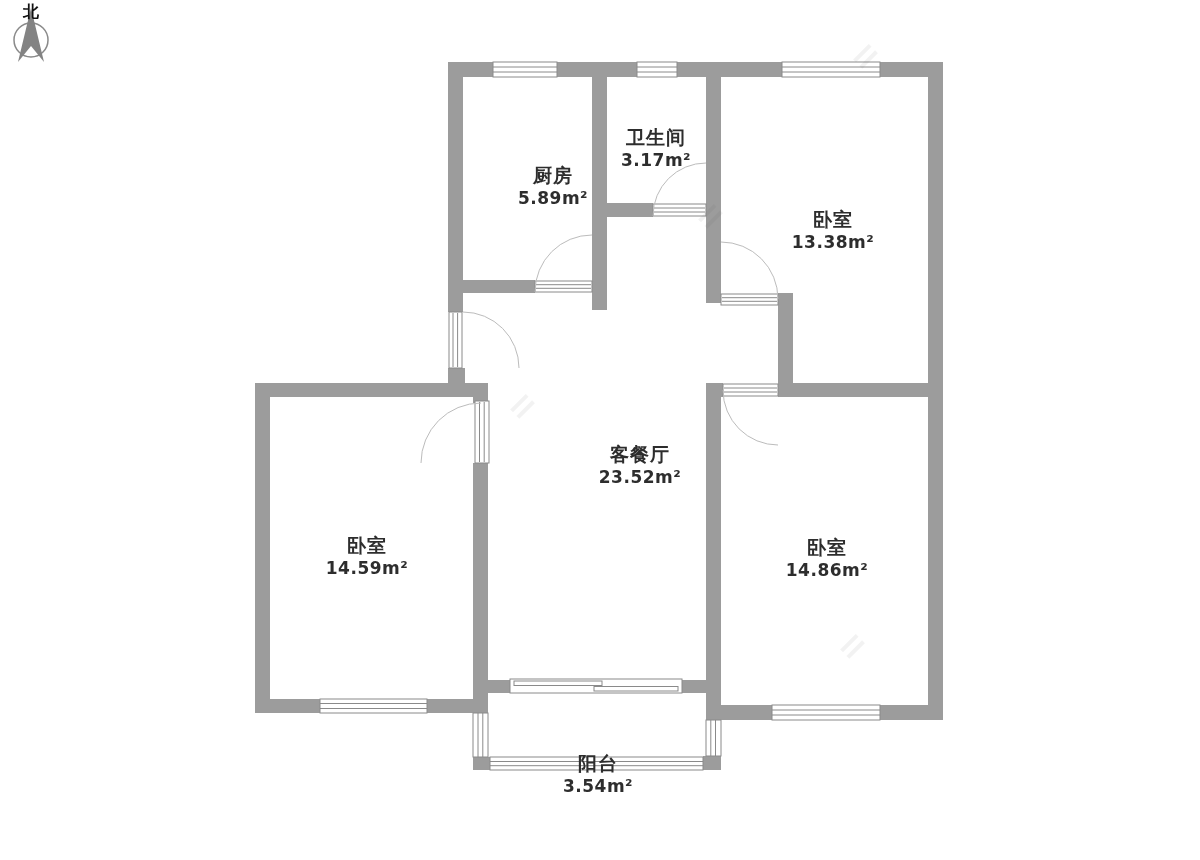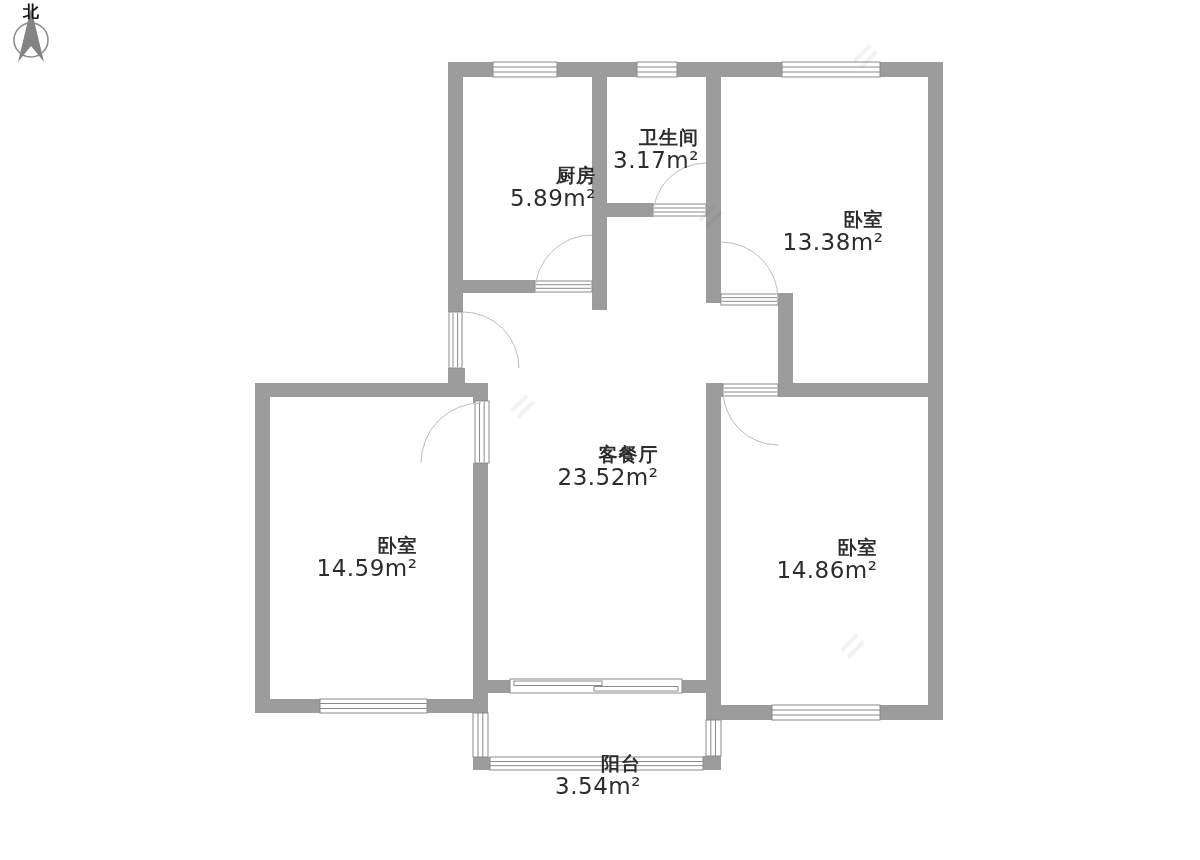--- a/index.html
+++ b/index.html
@@ -4,24 +4,24 @@
 <style>
   html,body{margin:0;padding:0;background:#ffffff;}
   .stage{
     position:relative;width:1200px;height:860px;background:#ffffff;overflow:hidden;
     font-family:"DejaVu Sans","Liberation Sans",sans-serif;
   }
   .plan-svg{position:absolute;left:0;top:0;}
   
   .room-label{
     position:absolute;transform:translate(-50%,-50%);
-    text-align:right;color:#2d2d2d;white-space:nowrap;pointer-events:none;
+    text-align:center;color:#2d2d2d;white-space:nowrap;pointer-events:none;
   }
   .room-name{font-size:19px;font-weight:700;line-height:24px;letter-spacing:1px;}
-  .room-area{font-size:23px;font-weight:400;line-height:22px;letter-spacing:0.5px;}
+  .room-area{font-size:17px;font-weight:700;line-height:22px;letter-spacing:0.5px;}
   
   .compass{position:absolute;left:0;top:0;width:70px;height:80px;}
   .compass-label{
     position:absolute;left:31px;top:12px;transform:translate(-50%,-50%);
     font-size:16px;font-weight:700;color:#111;
   }
   
   .wm{
     position:absolute;width:26px;height:22px;opacity:0.07;transform:rotate(-45deg);
     pointer-events:none;
@@ -151,21 +151,21 @@
     <div class="room-area">5.89m²</div>
   </div>
   <div class="room-label" style="left:656px;top:148px">
     <div class="room-name">卫生间</div>
     <div class="room-area">3.17m²</div>
   </div>
   <div class="room-label" style="left:833px;top:230px">
     <div class="room-name">卧室</div>
     <div class="room-area">13.38m²</div>
   </div>
-  <div class="room-label" style="left:608px;top:465px">
+  <div class="room-label" style="left:640px;top:465px">
     <div class="room-name">客餐厅</div>
     <div class="room-area">23.52m²</div>
   </div>
   <div class="room-label" style="left:367px;top:556px">
     <div class="room-name">卧室</div>
     <div class="room-area">14.59m²</div>
   </div>
   <div class="room-label" style="left:827px;top:558px">
     <div class="room-name">卧室</div>
     <div class="room-area">14.86m²</div>

